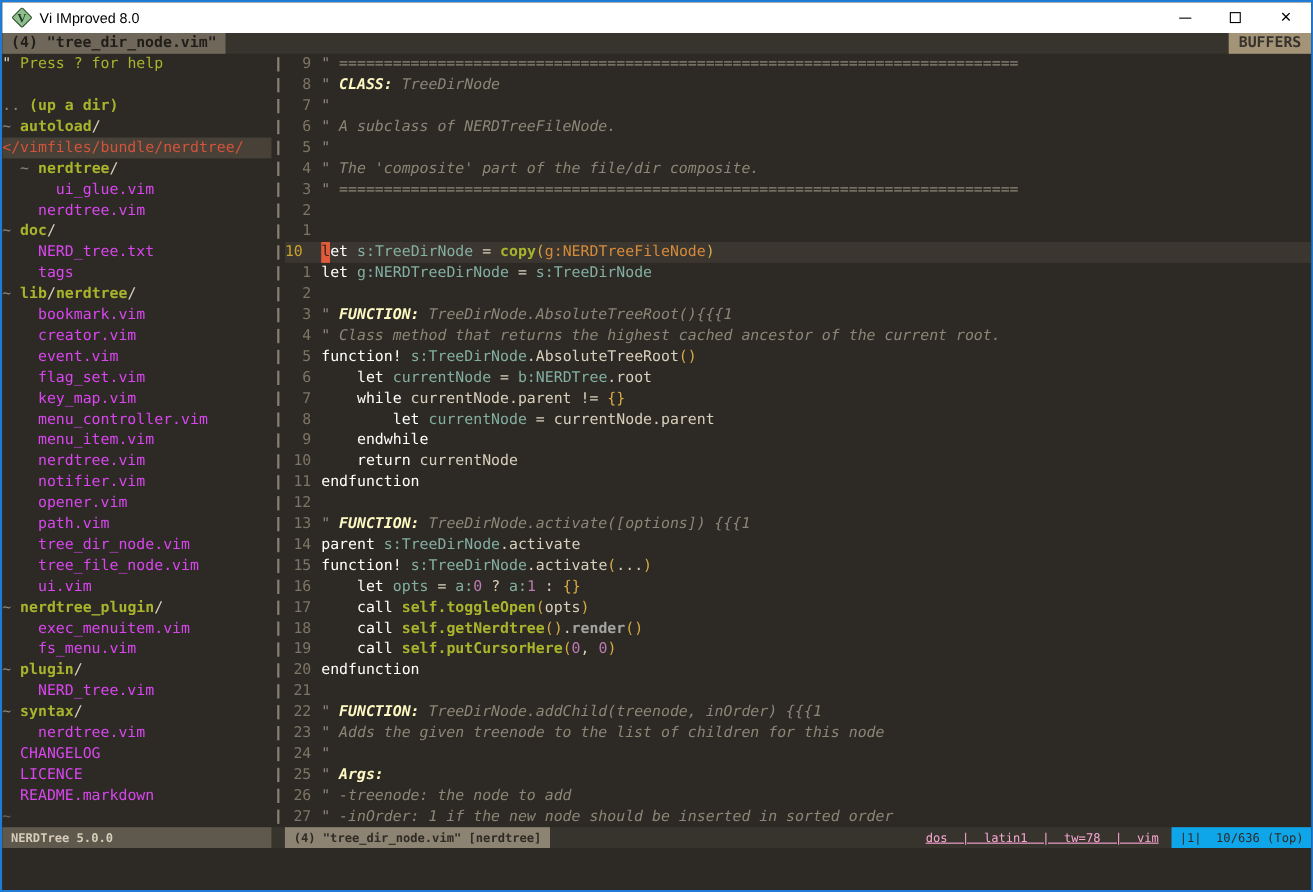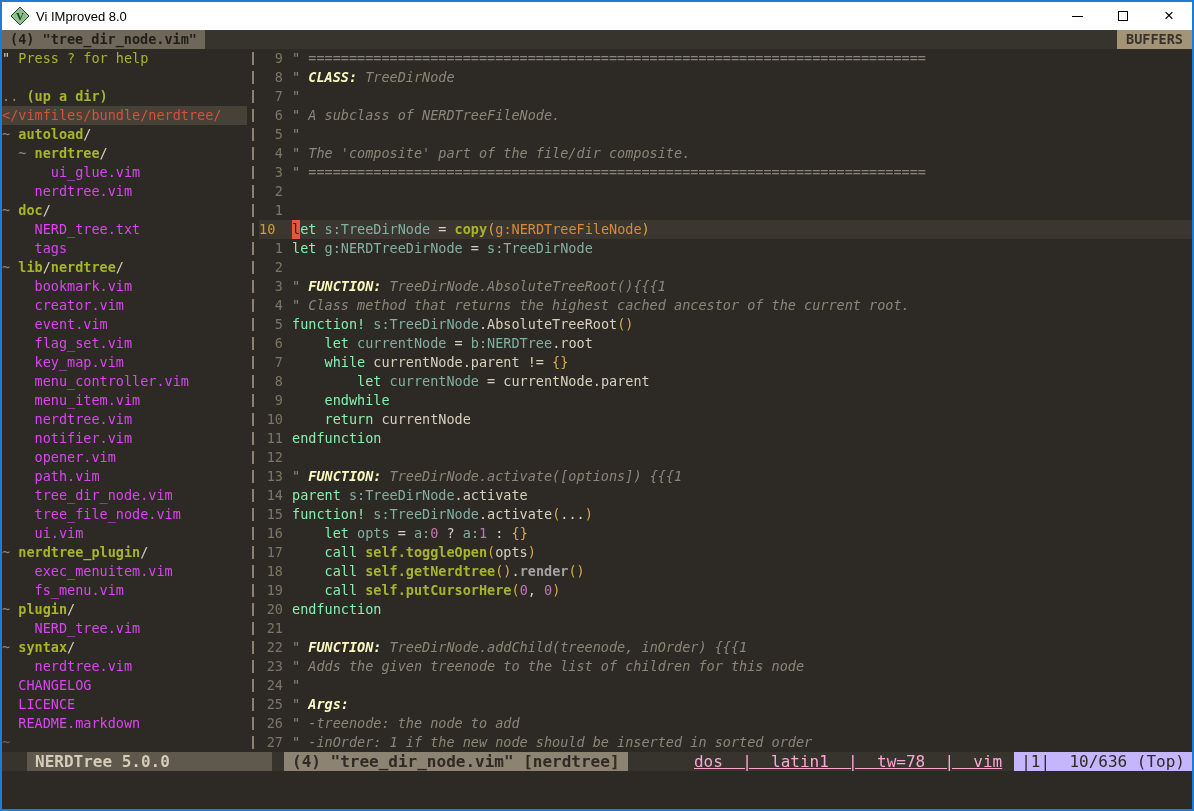--- a/index.html
+++ b/index.html
@@ -39,44 +39,44 @@
   .sep-cell i { display:block; width:2px; height:13px; background:#8a8172; }
   .edit-pane { flex:1 1 auto; overflow:hidden; }
   .code-row { height:19px; display:flex; white-space:pre; }
   .code-row.cur { background:#3c3630; }
   .ln { flex:0 0 24px; text-align:right; padding-right:0; color:#7d7565; }
   .code-row.cur .ln { text-align:left; color:#caa22e; }
   .ln-gap { flex:0 0 9px; }
   
   .tok-cmt  { color:#8c8677; font-style:italic; }
   .tok-cmtb { color:#fef9c3; font-style:italic; font-weight:bold; }
-  .tok-kw   { color:#86efac;text-align:right; }
+  .tok-kw   { color:#ffffff;text-align:right; }
   .tok-id   { color:#84afa3; }
   .tok-fn   { color:#a8b42c; font-weight:bold; }
   .tok-orgb { color:#a3a3a3; font-weight:bold; }
   .tok-org  { color:#d58b3a; }
   .tok-par  { color:#d8ab45; }
   .tok-num  { color:#bd7bb2; }
   .tok-txt  { color:#d8d0bd; }
   .tok-cursor { background:#e25a3c; color:#35231c; }
   .tok-q    { color:#d8d0bd; }
   .tok-grn  { color:#a8b42c; }
   .tok-dirb { color:#a8b42c; font-weight:bold; }
   .tok-dim  { color:#8c8677; }
   .tok-file { color:#d946ef; }
   .tok-root { color:#d4533a; }
   .tok-tilde{ color:#6b6254; }
   
-  .statusbar { height:19px; display:flex; font-size:16px; line-height:19px; white-space:pre; flex:0 0 auto; background:#37332d;padding-left:25px; }
+  .statusbar { height:19px; display:flex; font-size:11px; line-height:19px; white-space:pre; flex:0 0 auto; background:#37332d; }
   .seg-tree { width:245px; flex:0 0 auto; background:#5f584d; color:#d6ccb9; font-weight:bold; padding-left:8px; }
   .seg-gap { width:12px; flex:0 0 auto; background:#37332d; }
   .seg-file { background:#8d8373; color:#2e2a24; font-weight:bold; padding:0 8px; }
   .seg-fill { flex:1 1 auto; }
   .seg-info { color:#f9a8d4; padding:0 12px;text-decoration:underline; }
-  .seg-pos { background:#c4b5fd; color:#2e2a24; padding:0 7px; }
+  .seg-pos { background:#0ea5e9; color:#2e2a24; padding:0 7px; }
   
   .cmdline { flex:1 1 auto; background:#2d2a25; }
 </style>
 </head>
 <body>
 
 <div class="window">
 
   <div class="titlebar">
     <span class="icon-wrap">
@@ -99,22 +99,22 @@
     <span class="tab-active">(4) "tree_dir_node.vim"</span>
     <span class="tab-fill"></span>
     <span class="tab-buffers">BUFFERS</span>
   </div>
 
   <div class="main">
     <div class="tree-pane" id="tree-pane">
         <div class="tree-row"><span class="tok-q">" </span><span class="tok-grn">Press ? for help</span></div>
         <div class="tree-row"></div>
         <div class="tree-row"><span class="tok-dim">.. </span><span class="tok-dirb">(up a dir)</span></div>
+        <div class="tree-row"><span class="tok-dim">~ </span><span class="tok-dirb">autoload</span><span class="tok-txt">/</span></div>
         <div class="tree-row root"><span class="tok-root">&lt;/vimfiles/bundle/nerdtree/</span></div>
-        <div class="tree-row"><span class="tok-dim">~ </span><span class="tok-dirb">autoload</span><span class="tok-txt">/</span></div>
         <div class="tree-row"><span class="tok-txt">  </span><span class="tok-dim">~ </span><span class="tok-dirb">nerdtree</span><span class="tok-txt">/</span></div>
         <div class="tree-row"><span class="tok-txt">      </span><span class="tok-file">ui_glue.vim</span></div>
         <div class="tree-row"><span class="tok-txt">    </span><span class="tok-file">nerdtree.vim</span></div>
         <div class="tree-row"><span class="tok-dim">~ </span><span class="tok-dirb">doc</span><span class="tok-txt">/</span></div>
         <div class="tree-row"><span class="tok-txt">    </span><span class="tok-file">NERD_tree.txt</span></div>
         <div class="tree-row"><span class="tok-txt">    </span><span class="tok-file">tags</span></div>
         <div class="tree-row"><span class="tok-dim">~ </span><span class="tok-dirb">lib</span><span class="tok-txt">/</span><span class="tok-dirb">nerdtree</span><span class="tok-txt">/</span></div>
         <div class="tree-row"><span class="tok-txt">    </span><span class="tok-file">bookmark.vim</span></div>
         <div class="tree-row"><span class="tok-txt">    </span><span class="tok-file">creator.vim</span></div>
         <div class="tree-row"><span class="tok-txt">    </span><span class="tok-file">event.vim</span></div>

